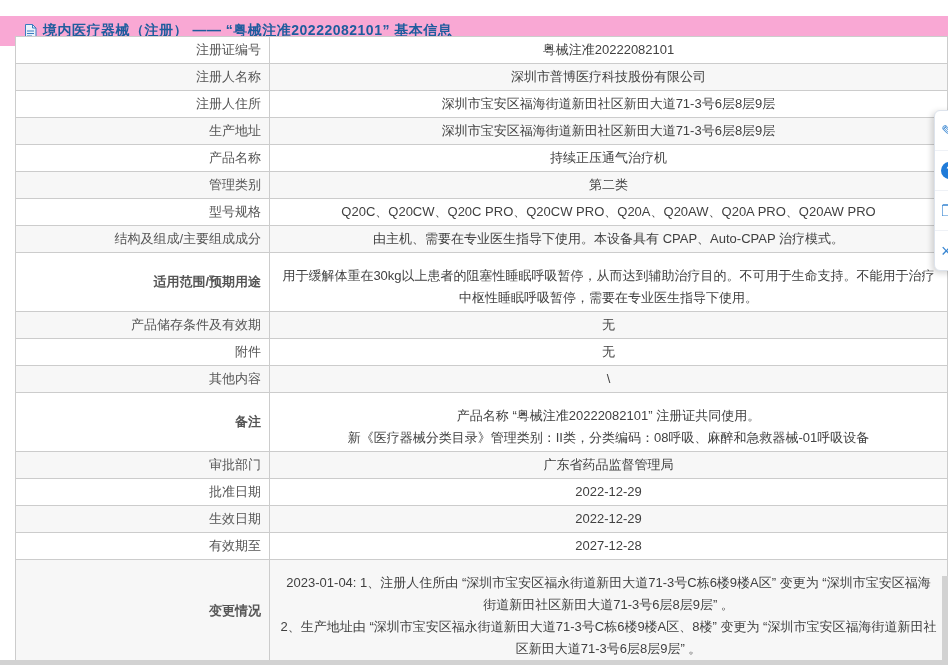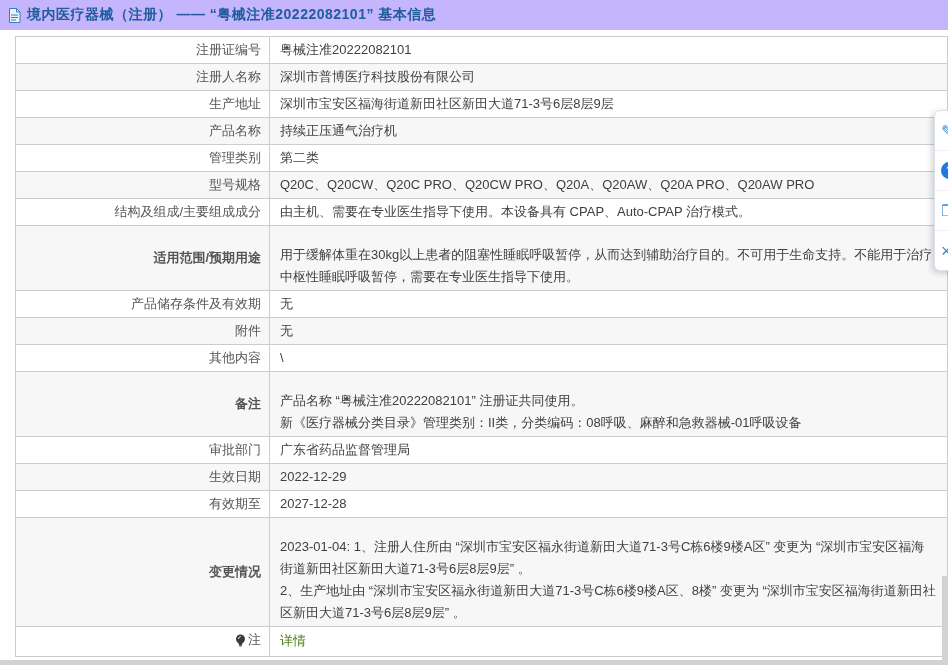--- a/index.html
+++ b/index.html
@@ -4,22 +4,22 @@
 <style>
   html,body{margin:0;padding:0;}
   body{
     width:948px;height:665px;overflow:hidden;position:relative;
     background:#ffffff;
     font-family:"Liberation Sans","DejaVu Sans",sans-serif;
     -webkit-font-smoothing:antialiased;
   }
   
   .header{
-    height:30px;background:#c4b5fd;
-    display:flex;align-items:center;padding-left:8px;
+    height:30px;background:#f9a8d4;
+    display:flex;align-items:center;padding-left:24px;margin-top:16px;
   }
   .doc-icon{display:inline-flex;width:13px;height:15px;flex:0 0 auto;}
   .page-title{
     color:#1e5c9d;font-size:14px;font-weight:bold;margin-left:6px;
     letter-spacing:0.5px;white-space:nowrap;
   }
   
   .info-table{
     position:absolute;left:8px;top:36px;width:933px;
     border-collapse:collapse;table-layout:fixed;
@@ -28,24 +28,24 @@
   .info-table col.c-label{width:254px;}
   .info-table tr:nth-child(even){background:#f7f7f7;}
   .info-table th,.info-table td{
     border:1px solid #ccc;vertical-align:middle;
   }
   .info-table th{
     text-align:right;font-weight:normal;color:#555;
     padding:3px 8px;line-height:20px;
   }
   .info-table td{
-    text-align:left;padding:3px 10px;line-height:20px;
+    text-align:center;padding:3px 10px;line-height:20px;
     white-space:pre-line;word-break:break-all;
   }
-  .info-table tr.multi td{line-height:22px;padding-top:18px;padding-bottom:2px;}
+  .info-table tr.multi td{line-height:22px;padding-top:12px;padding-bottom:2px;}
   .info-table tr.multi th{line-height:22px;font-weight:bold;}
   .note-label{display:inline-flex;align-items:center;gap:2px;justify-content:flex-end;}
   .bulb-icon{display:inline-flex;width:11px;height:13px;}
   .details-link{color:#4d7c0f;text-decoration:none;cursor:pointer;}
   
   .side-widget{
     position:absolute;left:934px;top:110px;width:42px;
     background:#fff;border:1px solid #dde3ec;border-radius:6px 0 0 6px;
     box-shadow:-2px 2px 6px rgba(0,0,0,.18);
   }
@@ -88,20 +88,24 @@
   <tbody>
     <tr>
         <th>注册证编号</th>
         <td>粤械注准20222082101</td>
       </tr>
     <tr>
         <th>注册人名称</th>
         <td>深圳市普博医疗科技股份有限公司</td>
       </tr>
     <tr>
+        <th>注册人住所</th>
+        <td>深圳市宝安区福海街道新田社区新田大道71-3号6层8层9层</td>
+      </tr>
+    <tr>
         <th>生产地址</th>
         <td>深圳市宝安区福海街道新田社区新田大道71-3号6层8层9层</td>
       </tr>
     <tr>
         <th>产品名称</th>
         <td>持续正压通气治疗机</td>
       </tr>
     <tr>
         <th>管理类别</th>
         <td>第二类</td>
@@ -131,20 +135,24 @@
         <td>\</td>
       </tr>
     <tr class="multi">
         <th>备注</th>
         <td>产品名称 “粤械注准20222082101” 注册证共同使用。
 新《医疗器械分类目录》管理类别：II类，分类编码：08呼吸、麻醉和急救器械-01呼吸设备</td>
       </tr>
     <tr>
         <th>审批部门</th>
         <td>广东省药品监督管理局</td>
+      </tr>
+    <tr>
+        <th>批准日期</th>
+        <td>2022-12-29</td>
       </tr>
     <tr>
         <th>生效日期</th>
         <td>2022-12-29</td>
       </tr>
     <tr>
         <th>有效期至</th>
         <td>2027-12-28</td>
       </tr>
     <tr class="multi">

